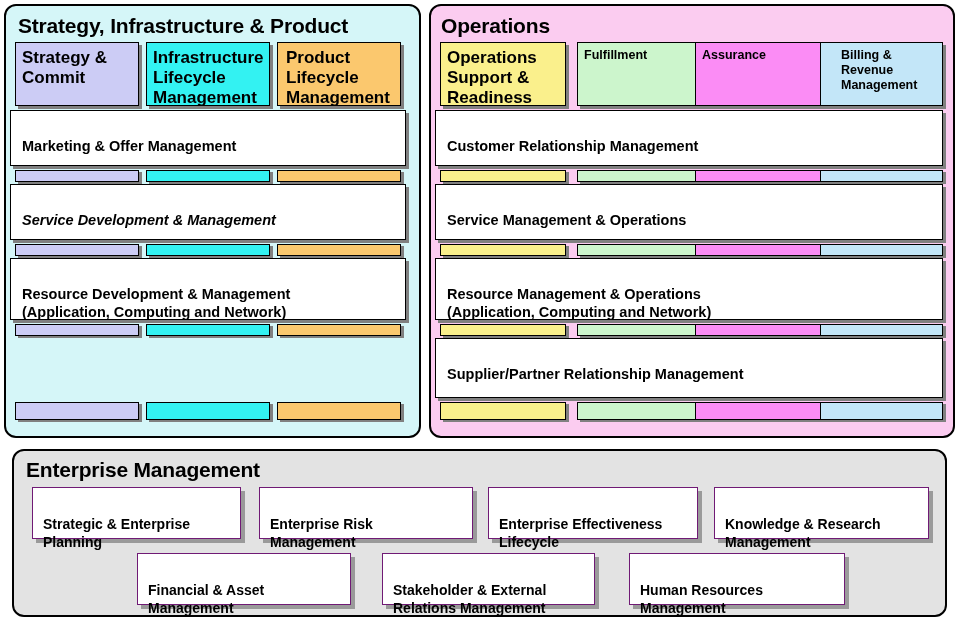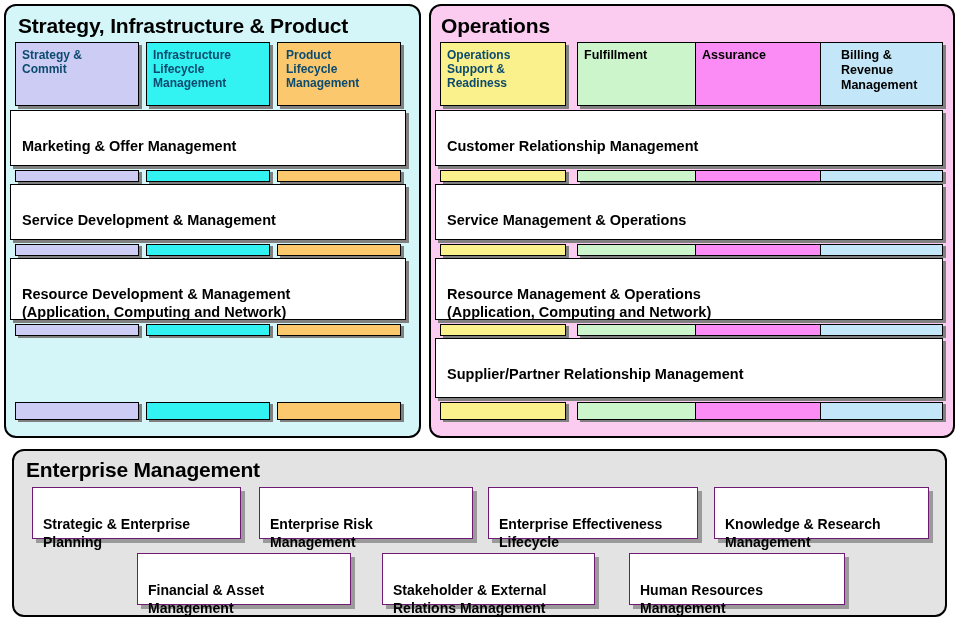--- a/index.html
+++ b/index.html
@@ -36,24 +36,24 @@
     white-space: nowrap;
   }
 
   
   .vcol {
     position: absolute;
     border: 1px solid #000;
     box-sizing: border-box;
     box-shadow: 3px 3px 0 0 #808080;
     padding: 5px 0 0 6px;
-    font-size: 12px;
+    font-size: 17px;
     font-weight: bold;
     line-height: 1.18;
-    color: #0c4a6e;
+    color: #000000;
     overflow: hidden;
   }
 
   
   .vcolgroup {
     position: absolute;
     box-shadow: 3px 3px 0 0 #808080;
     border: 1px solid #000;
     box-sizing: border-box;
     overflow: hidden;
@@ -151,21 +151,21 @@
 
   <div class="hrow" style="left:10px; top:110px; width:396px; height:56px;">
     <span>Marketing &amp; Offer Management</span>
   </div>
   <div class="stripeband" style="left:10px; top:170px; width:396px; height:12px;">
     <div class="stripe" style="left:5px; width:124px; background:#CCCCF5;"></div>
     <div class="stripe" style="left:136px; width:124px; background:#33F2F2;"></div>
     <div class="stripe" style="left:267px; width:124px; background:#FBC86E;"></div>
   </div>
 
-  <div class="hrow" style="left:10px; top:184px; width:396px; height:56px;">
+  <div class="hrow" style="left:10px; top:184px; width:396px; height:56px;font-style:italic;">
     <span>Service Development &amp; Management</span>
   </div>
   <div class="stripeband" style="left:10px; top:244px; width:396px; height:12px;">
     <div class="stripe" style="left:5px; width:124px; background:#CCCCF5;"></div>
     <div class="stripe" style="left:136px; width:124px; background:#33F2F2;"></div>
     <div class="stripe" style="left:267px; width:124px; background:#FBC86E;"></div>
   </div>
 
   <div class="hrow" style="left:10px; top:258px; width:396px; height:62px;">
     <span>Resource Development &amp; Management

